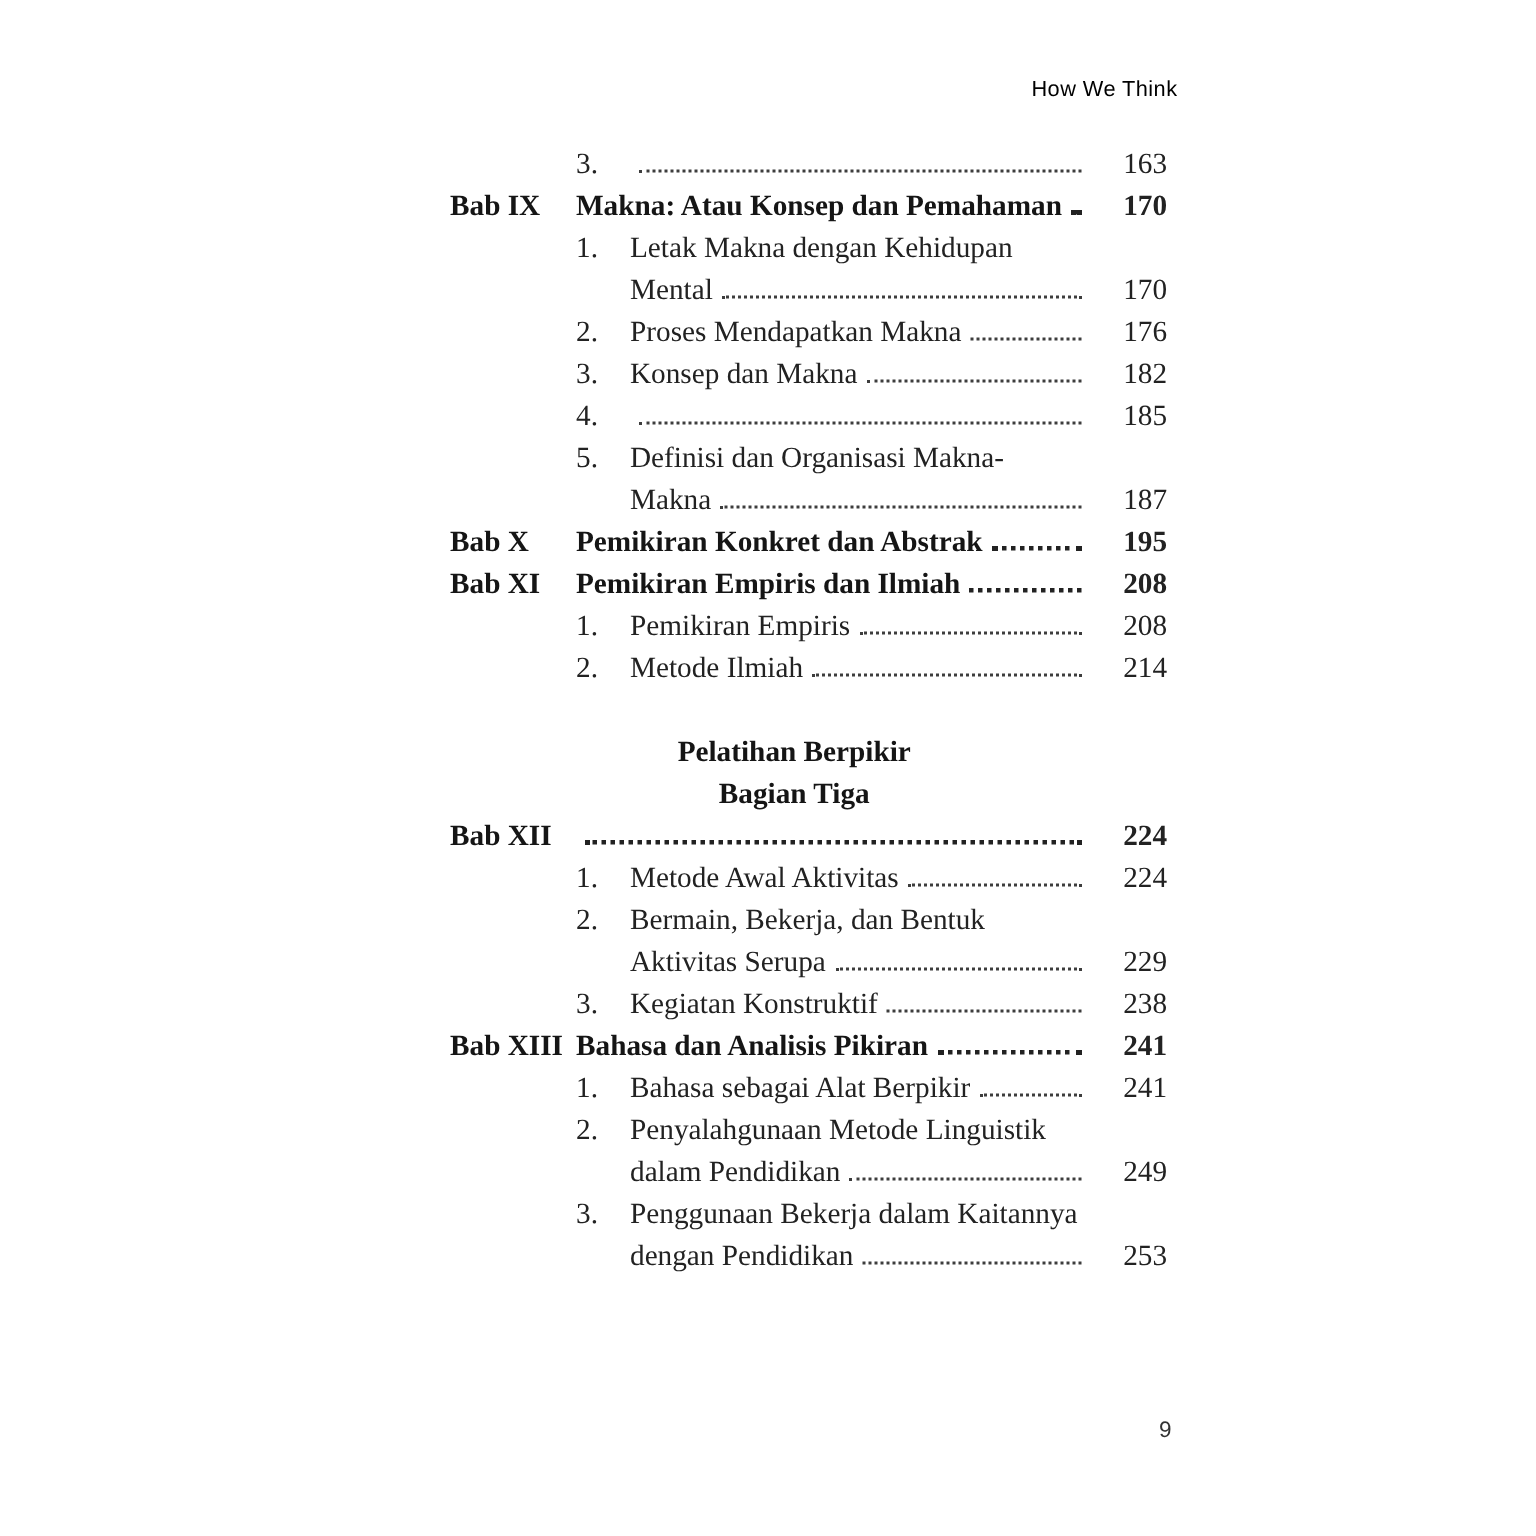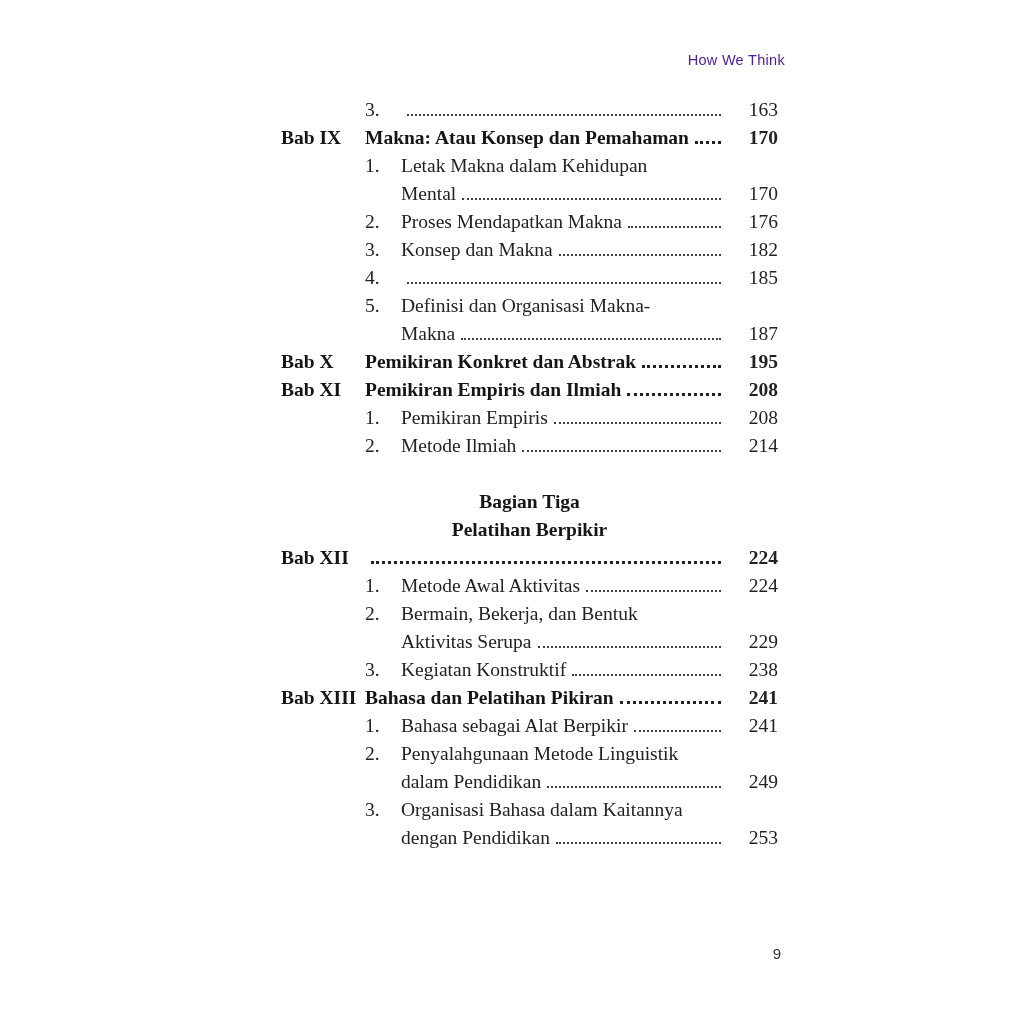--- a/index.html
+++ b/index.html
@@ -16,41 +16,42 @@
     font-family: "Liberation Serif", "DejaVu Serif", serif;
     color: #222222;
   }
   .running-head {
     position: absolute;
     top: 52px;
     right: 239px;
     font-family: "Liberation Sans", "DejaVu Sans", sans-serif;
     font-size: 14.5px;
     letter-spacing: 0.3px;
-    color: #4c1d95;
+    color: #000000;
     white-space: nowrap;
   }
   .toc {
     position: absolute;
     left: 281px;
     top: 96px;
     width: 497px;
   }
   .row {
     display: flex;
     align-items: baseline;
     height: 28px;
     font-size: 19.5px;
     line-height: 28px;
     white-space: nowrap;
   }
   .row .label {
     flex: 0 0 84px;
     font-weight: bold;
     color: #151515;
+    margin-left: 19px;
   }
   .row .num {
     flex: 0 0 36px;
   }
   .row .text {
     flex: 0 0 auto;
   }
   .row .leader {
     flex: 1 1 auto;
     height: 3px;
@@ -96,21 +97,21 @@
       <div class="row chapter">
     <span class="label">Bab IX</span>
 
     <span class="text">Makna: Atau Konsep dan Pemahaman</span>
     <span class="leader"></span>
     <span class="page">170</span>
   </div>
       <div class="row item nopage">
     <span class="label"></span>
     <span class="num">1.</span>
-    <span class="text">Letak Makna dalam Kehidupan</span>
+    <span class="text">Letak Makna dengan Kehidupan</span>
 
   </div>
       <div class="row cont">
     <span class="label"></span>
     <span class="num"></span>
     <span class="text">Mental</span>
     <span class="leader"></span>
     <span class="page">170</span>
   </div>
       <div class="row item">
@@ -176,28 +177,28 @@
   </div>
       <div class="row spacer nopage">
     
     
     
     
     
   </div>
       <div class="row heading nopage">
 
+    <span class="text">Pelatihan Berpikir</span>
+
+  </div>
+      <div class="row heading nopage">
+
     <span class="text">Bagian Tiga</span>
 
   </div>
-      <div class="row heading nopage">
-
-    <span class="text">Pelatihan Berpikir</span>
-
-  </div>
       <div class="row chapter">
     <span class="label">Bab XII</span>
 
     <span class="leader"></span>
     <span class="page">224</span>
   </div>
       <div class="row item">
     <span class="label"></span>
     <span class="num">1.</span>
     <span class="text">Metode Awal Aktivitas</span>
@@ -220,21 +221,21 @@
       <div class="row item">
     <span class="label"></span>
     <span class="num">3.</span>
     <span class="text">Kegiatan Konstruktif</span>
     <span class="leader"></span>
     <span class="page">238</span>
   </div>
       <div class="row chapter">
     <span class="label">Bab XIII</span>
 
-    <span class="text">Bahasa dan Pelatihan Pikiran</span>
+    <span class="text">Bahasa dan Analisis Pikiran</span>
     <span class="leader"></span>
     <span class="page">241</span>
   </div>
       <div class="row item">
     <span class="label"></span>
     <span class="num">1.</span>
     <span class="text">Bahasa sebagai Alat Berpikir</span>
     <span class="leader"></span>
     <span class="page">241</span>
   </div>
@@ -247,21 +248,21 @@
       <div class="row cont">
     <span class="label"></span>
     <span class="num"></span>
     <span class="text">dalam Pendidikan</span>
     <span class="leader"></span>
     <span class="page">249</span>
   </div>
       <div class="row item nopage">
     <span class="label"></span>
     <span class="num">3.</span>
-    <span class="text">Organisasi Bahasa dalam Kaitannya</span>
+    <span class="text">Penggunaan Bekerja dalam Kaitannya</span>
 
   </div>
       <div class="row cont">
     <span class="label"></span>
     <span class="num"></span>
     <span class="text">dengan Pendidikan</span>
     <span class="leader"></span>
     <span class="page">253</span>
   </div>
     </div>

